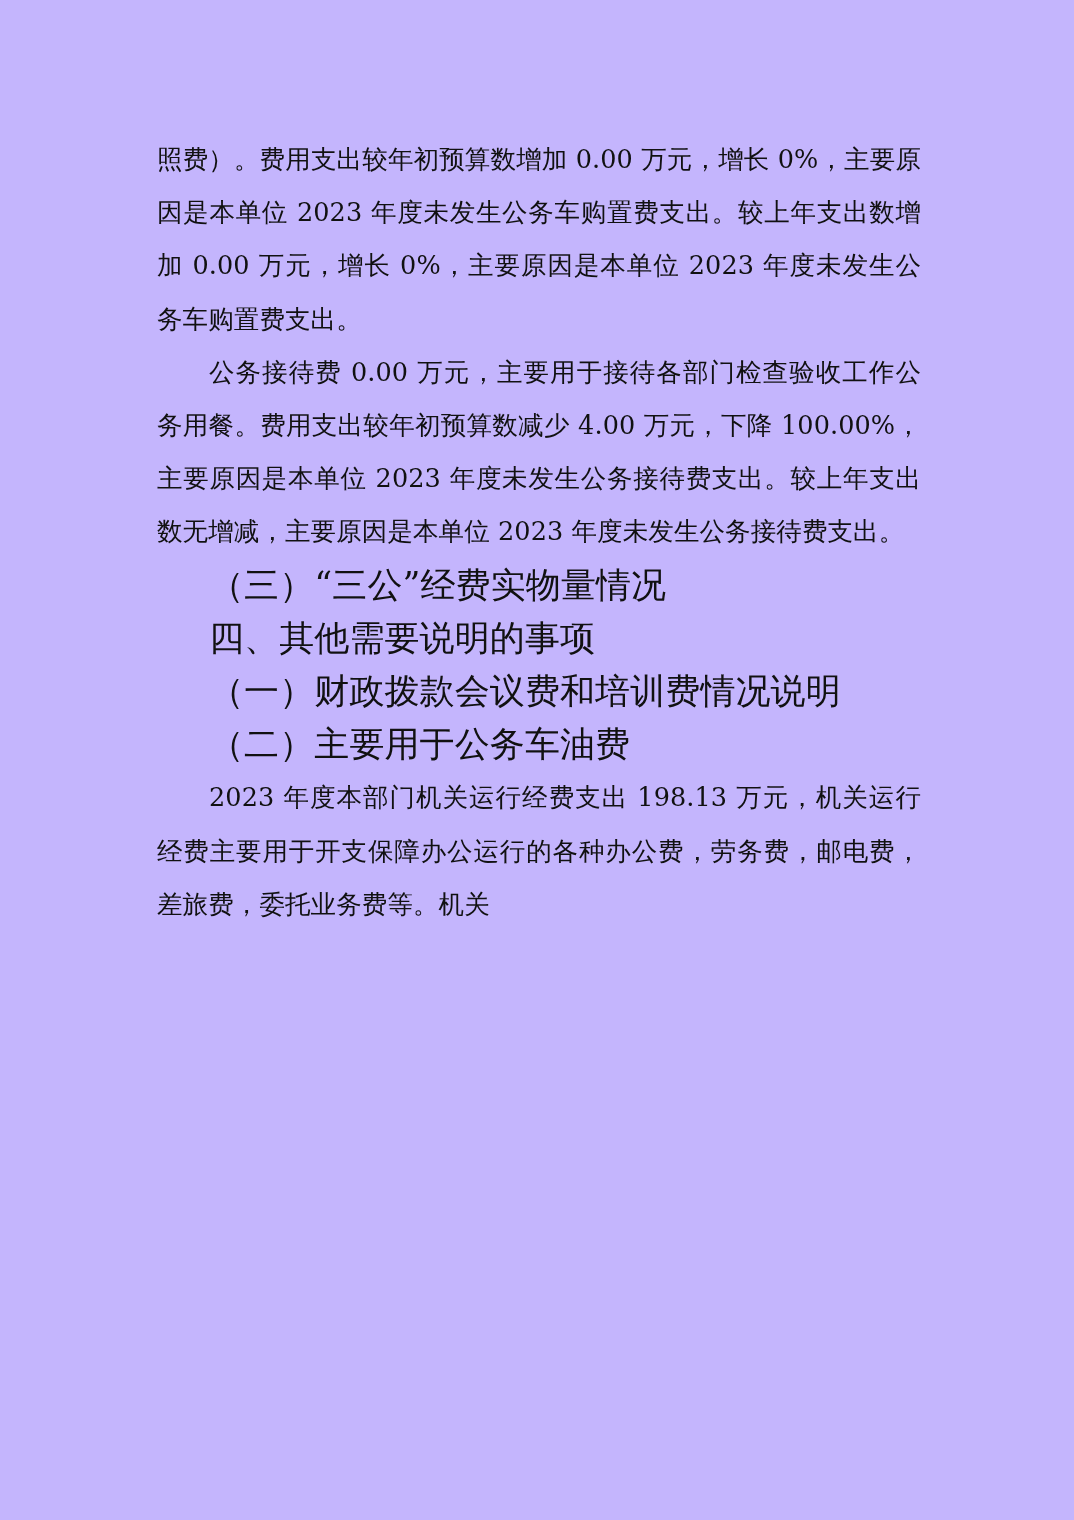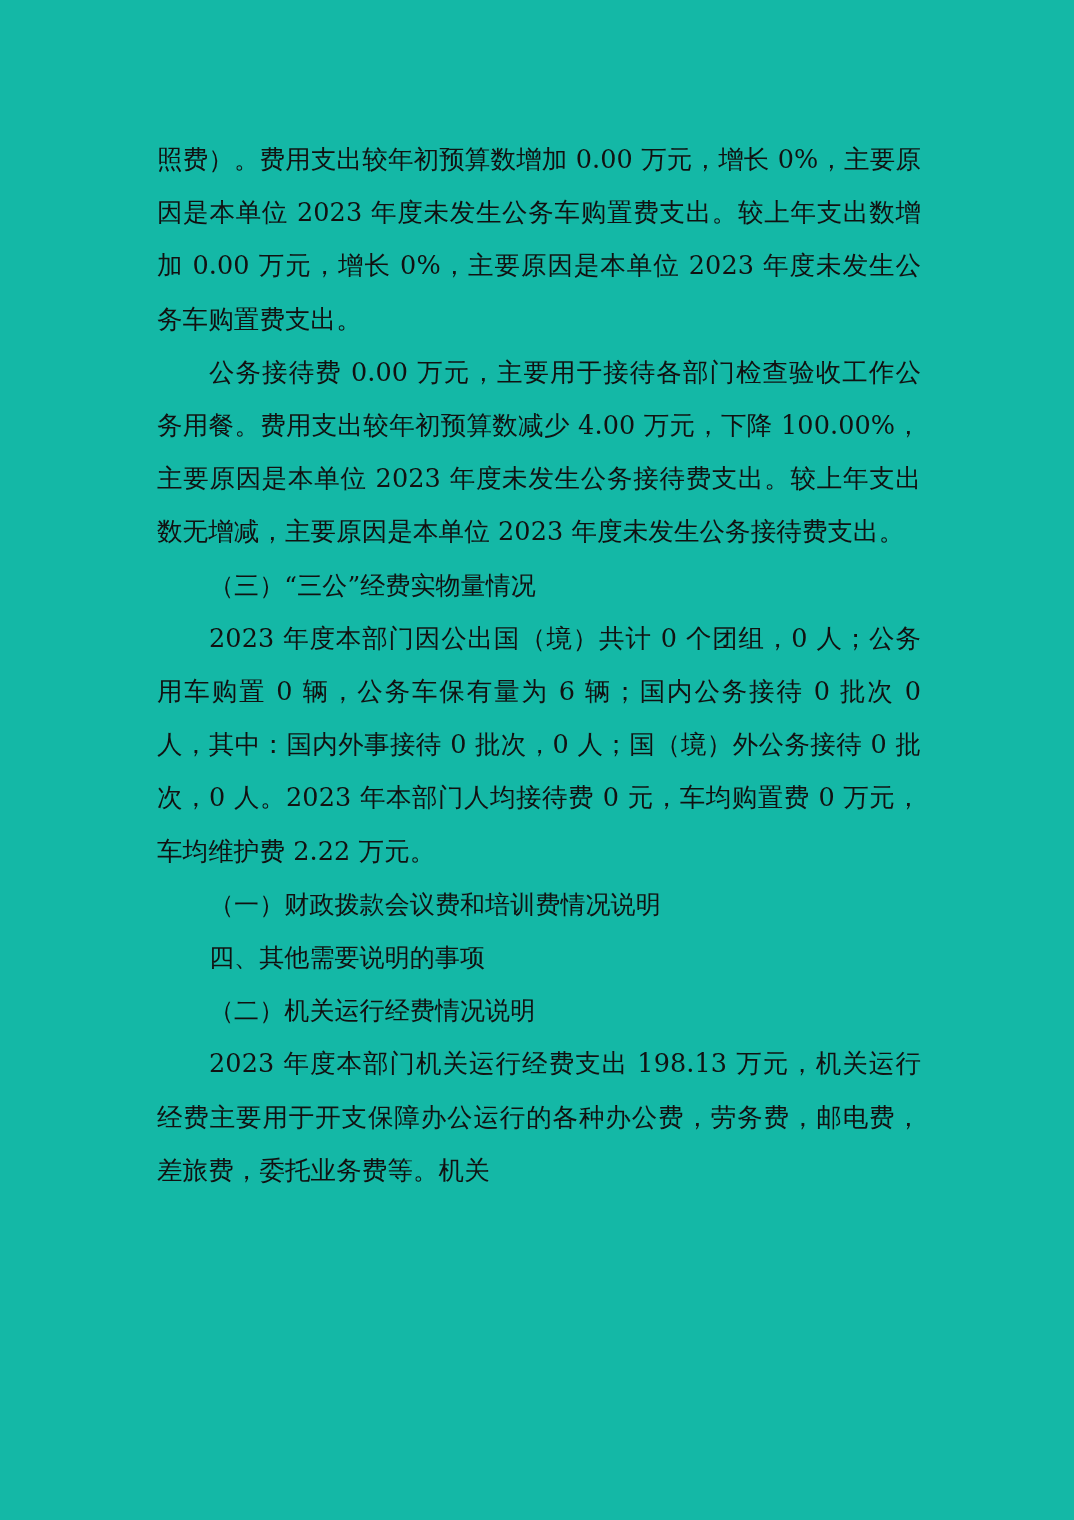--- a/index.html
+++ b/index.html
@@ -10,21 +10,21 @@
   }
   body {
     font-family: "DejaVu Serif", "Liberation Serif", serif;
     color: #000000;
   }
   .page {
     position: relative;
     width: 1074px;
     height: 1520px;
     margin: 0 auto;
-    background: #14b8a6;
+    background: #c4b5fd;
     overflow: hidden;
     box-sizing: border-box;
   }
   .content {
     position: absolute;
     left: 157px;
     top: 133px;
     width: 764px;
   }
   .para {
@@ -39,45 +39,44 @@
     color: #111111;
   }
   .indent-2 {
     text-indent: 52px;
   }
   .indent-flush {
     text-indent: 0;
   }
   .heading {
     margin: 0;
-    font-size: 25px;
+    font-size: 35px;
     line-height: 53.2px;
     text-indent: 52px;
     letter-spacing: 0.1px;
     color: #111111;
   }
 </style>
 </head>
 <body>
 
 <div class="page">
   <div class="content">
 
     <p class="para indent-flush">照费）。费用支出较年初预算数增加 0.00 万元，增长 0%，主要原因是本单位 2023 年度未发生公务车购置费支出。较上年支出数增加 0.00 万元，增长 0%，主要原因是本单位 2023 年度未发生公务车购置费支出。</p>
 
 
     <p class="para indent-2">公务接待费 0.00 万元，主要用于接待各部门检查验收工作公务用餐。费用支出较年初预算数减少 4.00 万元，下降 100.00%，主要原因是本单位 2023 年度未发生公务接待费支出。较上年支出数无增减，主要原因是本单位 2023 年度未发生公务接待费支出。</p>
 
     <p class="heading">（三）“三公”经费实物量情况</p>
 
-    <p class="para indent-2">2023 年度本部门因公出国（境）共计 0 个团组，0 人；公务用车购置 0 辆，公务车保有量为 6 辆；国内公务接待 0 批次 0 人，其中：国内外事接待 0 批次，0 人；国（境）外公务接待 0 批次，0 人。2023 年本部门人均接待费 0 元，车均购置费 0 万元，车均维护费 2.22 万元。</p>
+
+    <p class="heading">四、其他需要说明的事项</p>
 
     <p class="heading">（一）财政拨款会议费和培训费情况说明</p>
 
-    <p class="heading">四、其他需要说明的事项</p>
 
-
-    <p class="heading">（二）机关运行经费情况说明</p>
+    <p class="heading">（二）主要用于公务车油费</p>
 
     <p class="para indent-2">2023 年度本部门机关运行经费支出 198.13 万元，机关运行经费主要用于开支保障办公运行的各种办公费，劳务费，邮电费，差旅费，委托业务费等。机关</p>
 
   </div>
 </div>
 
 </body></html>

